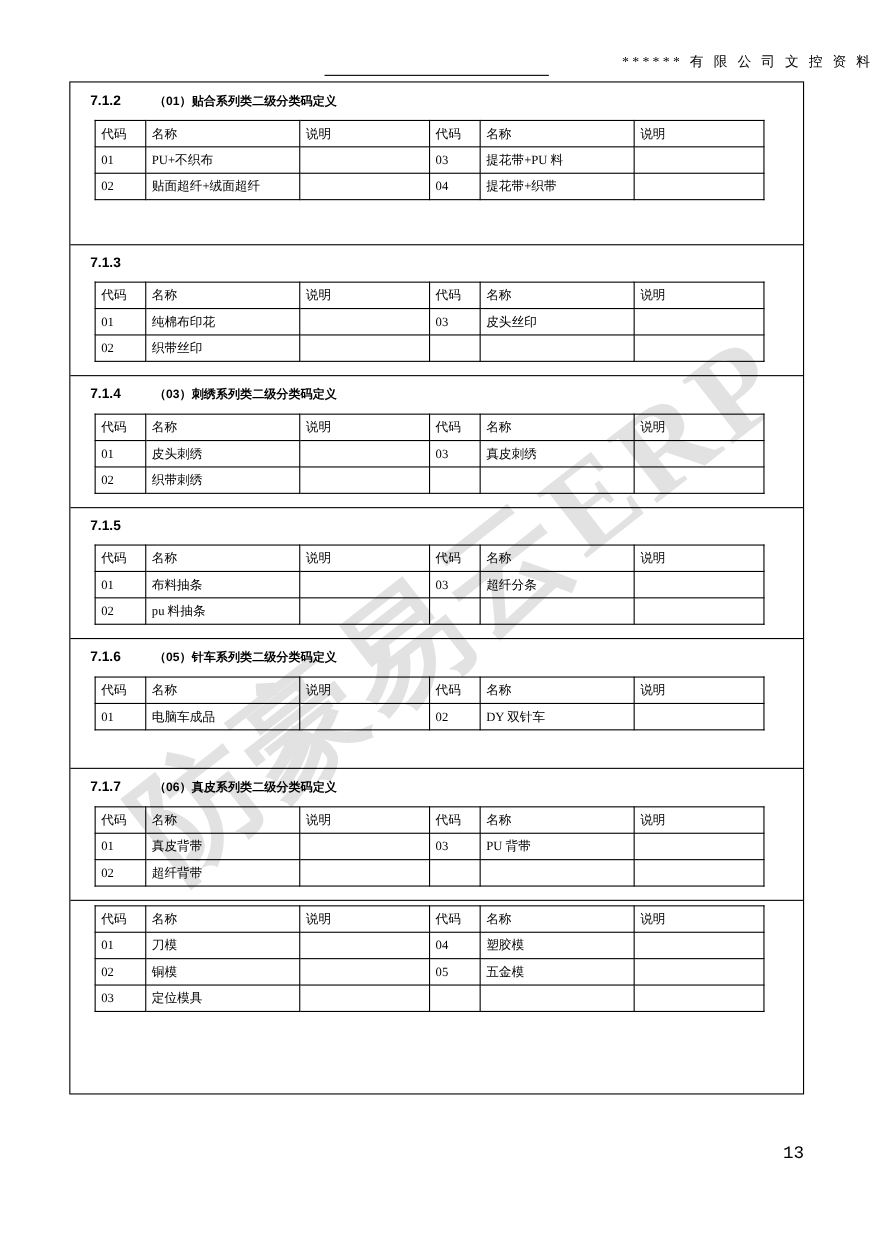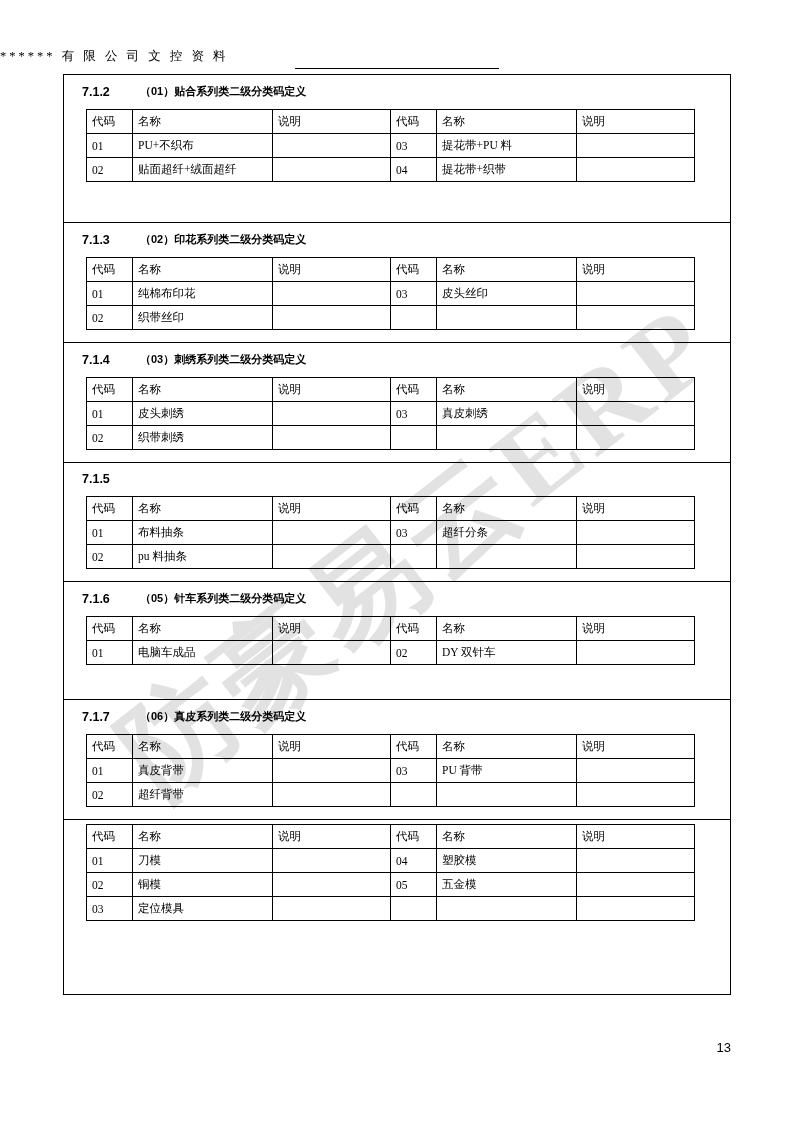--- a/index.html
+++ b/index.html
@@ -21,21 +21,21 @@
     height: 1123px;
     box-sizing: border-box;
   }
 
   
   .doc-header {
     position: absolute;
     top: 48px;
     left: 0;
     width: 794px;
-    text-align: left;
+    text-align: right;
     font-size: 12.5px;
     letter-spacing: 3px;
     font-family: "Liberation Serif", serif;
     color: #000;
   }
   .header-rule {
     position: absolute;
     top: 68px;
     left: 295px;
     width: 204px;
@@ -81,21 +81,21 @@
     position: relative;
     box-sizing: border-box;
     border-bottom: 1px solid #000;
     padding: 0;
   }
   .section:last-child {
     border-bottom: none;
   }
   .sec-title {
     display: flex;
-    align-items: center;
+    align-items: flex-start;
     padding: 9px 0 6px 18px;
     font-size: 13.5px;
     font-weight: bold;
     font-family: "Liberation Sans", sans-serif;
   }
   .sec-num {
     font-family: "Liberation Sans", sans-serif;
     font-weight: bold;
     font-size: 12.5px;
     width: 58px;
@@ -125,22 +125,22 @@
     background: transparent;
   }
   col.c-code { width: 46px; }
   col.c-name { width: 140px; }
   col.c-desc { width: 118px; }
 
   .pagenum {
     position: absolute;
     right: 63px;
     top: 1040px;
-    font-size: 13px;
-    font-family: Liberation Sans, sans-serif;
+    font-size: 16px;
+    font-family: Liberation Mono, monospace;
   }
 </style>
 </head>
 <body>
 
 <div class="page">
 
   <div class="doc-header">****** 有 限 公 司 文 控 资 料</div>
   <div class="header-rule"></div>
 
@@ -190,21 +190,20 @@
               <td>提花带+织带</td>
               <td></td>
             </tr>
           </tbody>
         </table>
         <div style="height: 34px;"></div>
       </div>
       <div class="section">
         <div class="sec-title">
           <span class="sec-num">7.1.3</span>
-          <span class="sec-name">（02）印花系列类二级分类码定义</span>
         </div>
         <table class="codetable">
           <colgroup>
             <col class="c-code">
             <col class="c-name">
             <col class="c-desc">
             <col class="c-code">
             <col class="c-name">
             <col class="c-desc">
           </colgroup>

